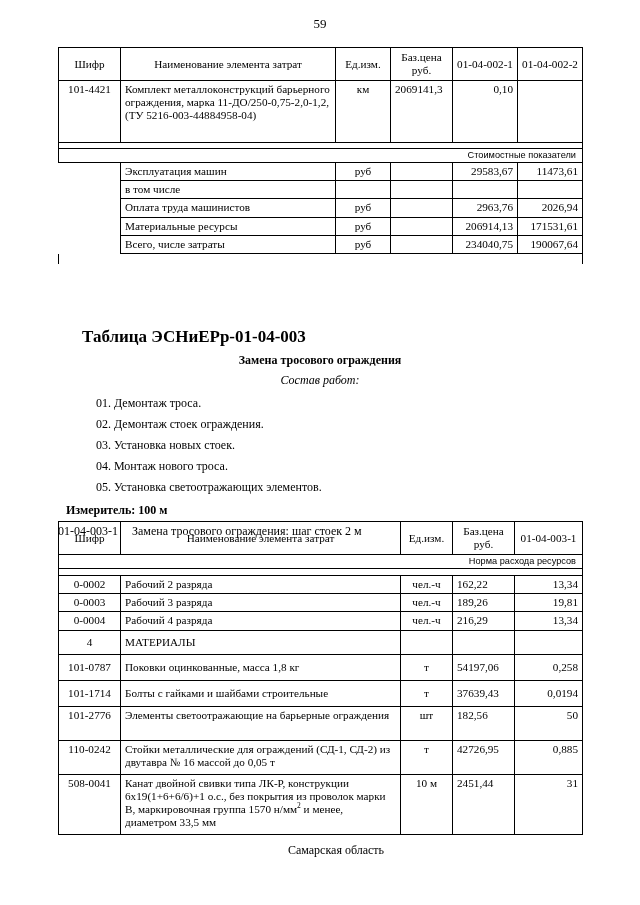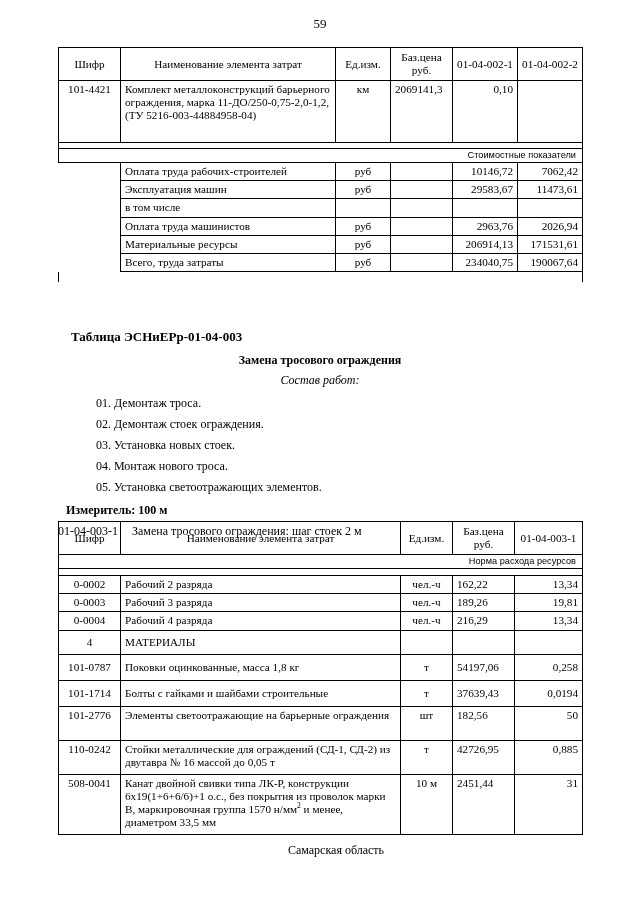--- a/index.html
+++ b/index.html
@@ -85,22 +85,22 @@
   .mid {
     position: absolute;
     left: 58px;
     top: 330px;
     width: 524px;
     font-size: 12px;
     line-height: 14px;
   }
   .tbl-title {
     font-weight: bold;
-    font-size: 13px;
-    margin: 0 0 9px 13px;
+    font-size: 17px;
+    margin: 0 0 9px 24px;
   }
   .work-name {
     font-weight: bold;
     font-size: 12px;
     text-align: center;
     margin: 0 0 6px 0;
   }
   .sostav {
     font-style: italic;
     text-align: center;
@@ -187,28 +187,20 @@
         <td class="rgt"></td>
       </tr>
       <tr class="gap">
         <td colspan="6"></td>
       </tr>
       <tr>
         <td class="band" colspan="6">Стоимостные показатели</td>
       </tr>
       <tr>
         <td class="nb"></td>
-        <td class="bold">Оплата труда рабочих-строителей</td>
-        <td class="ctr bold">руб</td>
-        <td></td>
-        <td class="rgt bold">10146,72</td>
-        <td class="rgt bold">7062,42</td>
-      </tr>
-      <tr>
-        <td class="nb"></td>
         <td class="bold">Эксплуатация машин</td>
         <td class="ctr bold">руб</td>
         <td></td>
         <td class="rgt bold">29583,67</td>
         <td class="rgt bold">11473,61</td>
       </tr>
       <tr>
         <td class="nb"></td>
         <td>в том числе</td>
         <td class="ctr"></td>
@@ -227,21 +219,21 @@
       <tr>
         <td class="nb"></td>
         <td class="bold">Материальные ресурсы</td>
         <td class="ctr bold">руб</td>
         <td></td>
         <td class="rgt bold">206914,13</td>
         <td class="rgt bold">171531,61</td>
       </tr>
       <tr>
         <td class="nb"></td>
-        <td class="bold">Всего, труда затраты</td>
+        <td class="bold">Всего, числе затраты</td>
         <td class="ctr bold">руб</td>
         <td></td>
         <td class="rgt bold">234040,75</td>
         <td class="rgt bold">190067,64</td>
       </tr>
       <tr class="gap">
         <td colspan="6" style="height:10px"></td>
       </tr>
     </tbody>
   </table>

